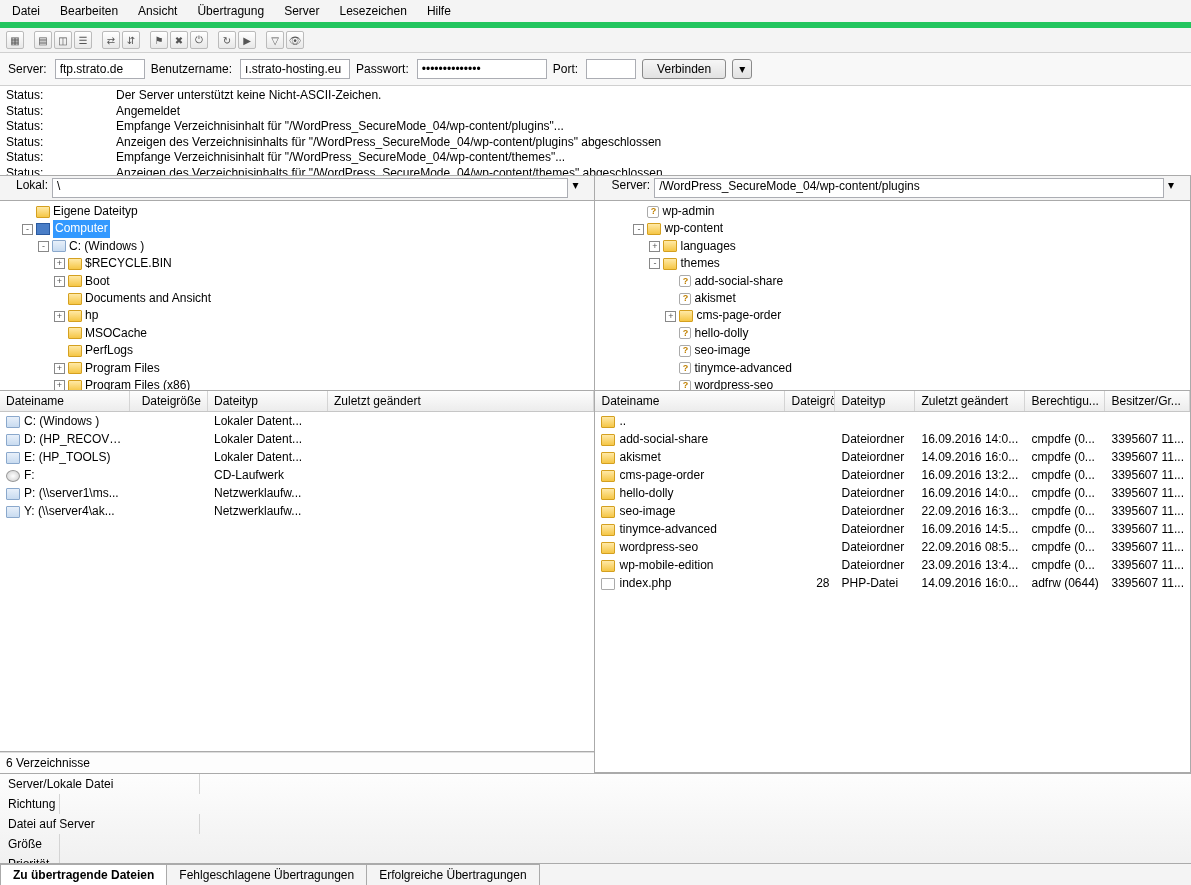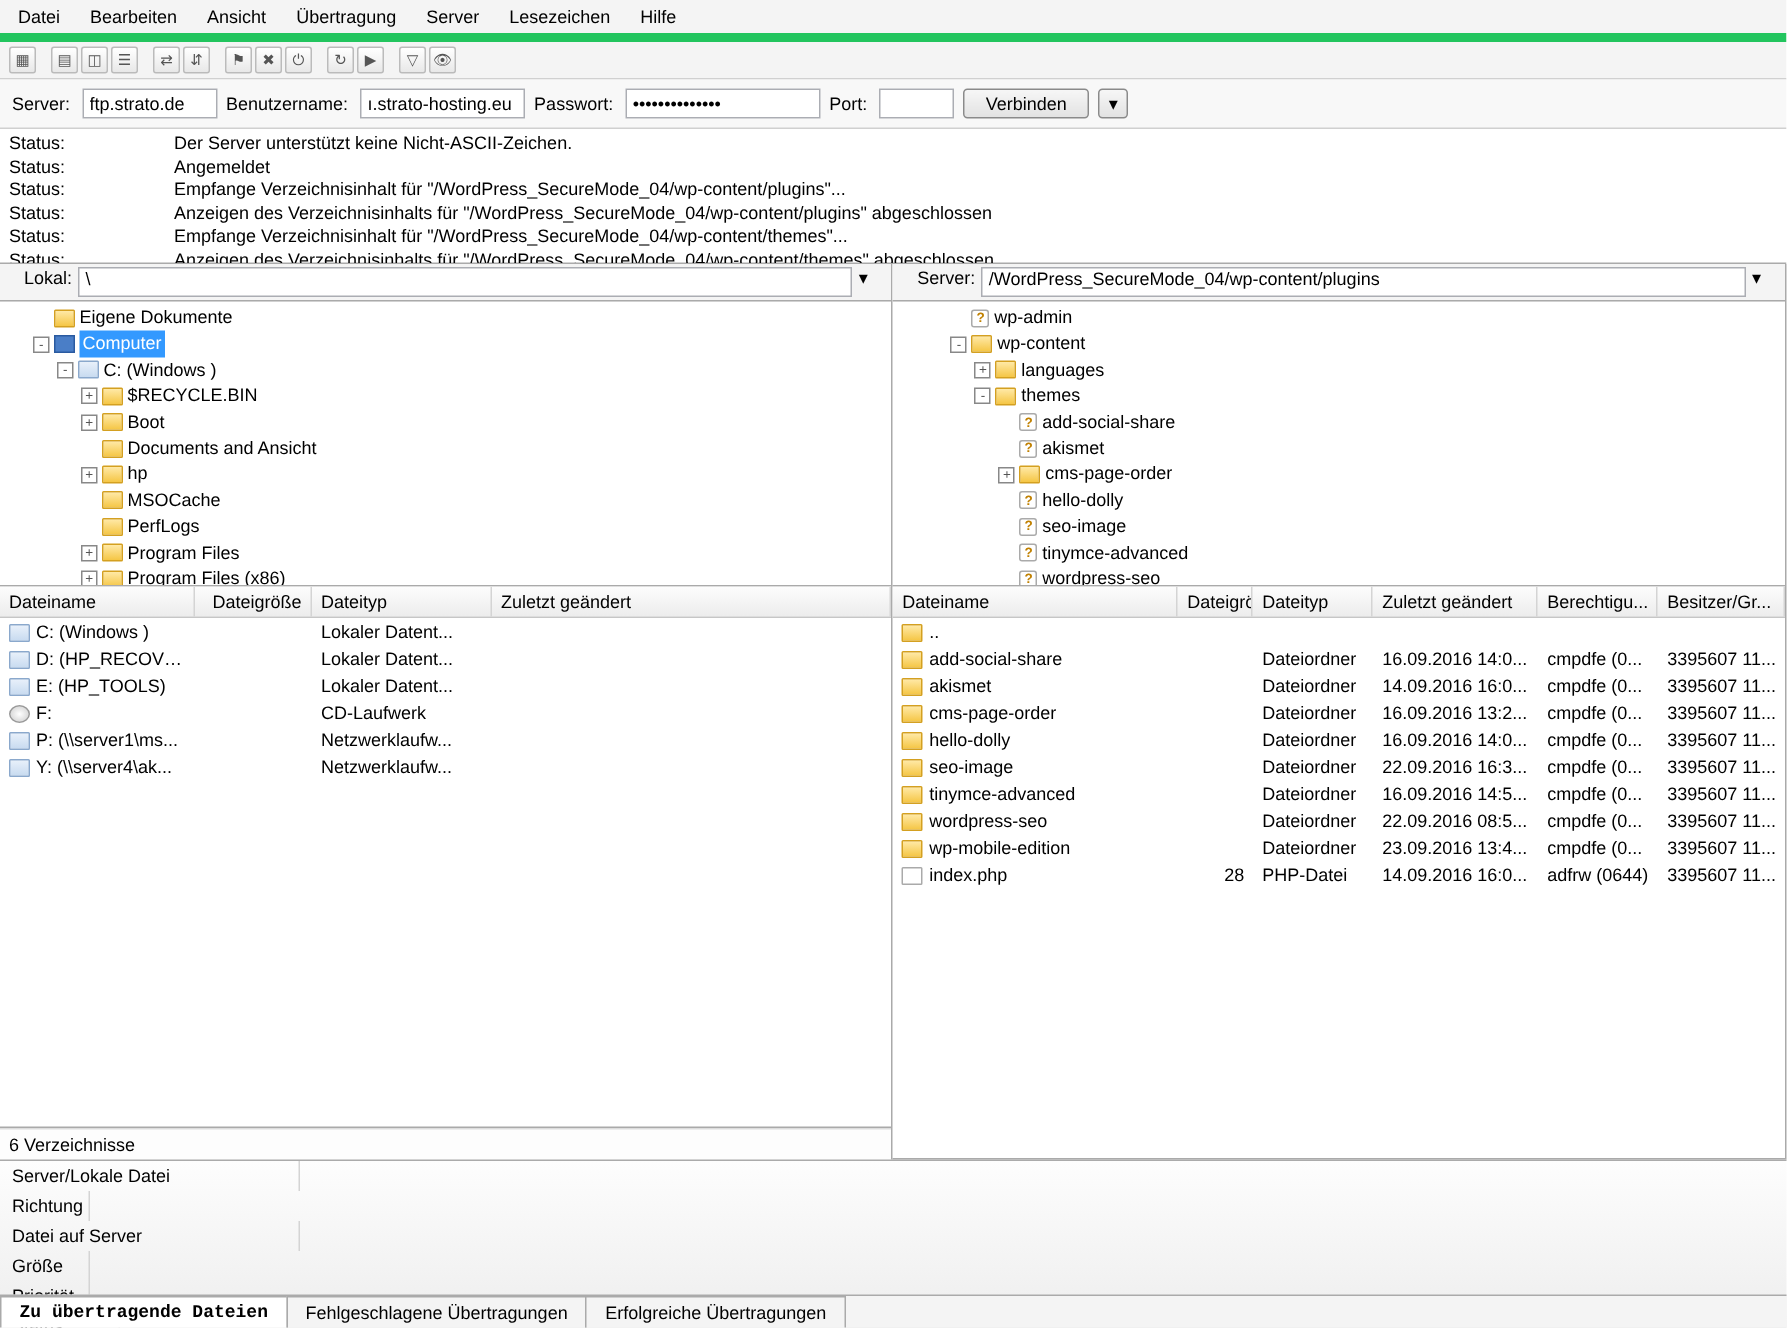--- a/index.html
+++ b/index.html
@@ -62,21 +62,21 @@
 .pane.right .c-name{width:190px;} .pane.right .c-size{width:50px;text-align:right;} .pane.right .c-type{width:80px;} .pane.right .c-mod{width:110px;} .pane.right .c-perm{width:80px;} .pane.right .c-own{flex:1;}
 
 .statusline { border-top:1px solid #ddd; padding:3px 6px; background:#fdfdfd; }
 
 
 .queue { height: 90px; border-top:1px solid #aaa; display:flex; flex-direction:column; }
 .queue-head { display:flex; background:linear-gradient(#fdfdfd,#ececec); border-bottom:1px solid #c6c6c6;flex-direction:column; }
 .queue-head .col { border-right:1px solid #d4d4d4; padding:3px 8px; }
 .tabs { display:flex; border-top:1px solid #aaa; background:#f4f4f4; }
 .tabs .tab { border:1px solid #aaa; border-bottom:none; padding:3px 12px; margin-right:-1px; background:#f4f4f4; }
-.tabs .tab.active { background:#fff; font-weight:bold;font-family:Liberation Mono, monospace; }
+.tabs .tab.active { background:#fff; font-weight:bold; }
 </style>
 </head>
 <body>
 
 <div class="menubar" id="menubar">
     <span>Datei</span>
     <span>Bearbeiten</span>
     <span>Ansicht</span>
     <span>Übertragung</span>
     <span>Server</span>
@@ -149,21 +149,21 @@
   <div class="pane left">
     <div class="pathrow">
       <label>Lokal:</label>
       <div class="pathbox">\</div>
       <span>▾</span>
     </div>
     <div class="tree" id="ltree">
         <div class="node ind1">
           <span class="noexp"></span>
           <span class="fld"></span>
-          <span>Eigene Dokumente</span>
+          <span>Eigene Dateityp</span>
         </div>
         <div class="node ind1">
           <span class="exp">-</span>
           <span class="pc"></span>
           <span class="sel">Computer</span>
         </div>
         <div class="node ind2">
           <span class="exp">-</span>
           <span class="fld" style="background:linear-gradient(#e8f0fa,#c8dbf0);border-color:#8aa8cc"></span>
           <span>C: (Windows )</span>

